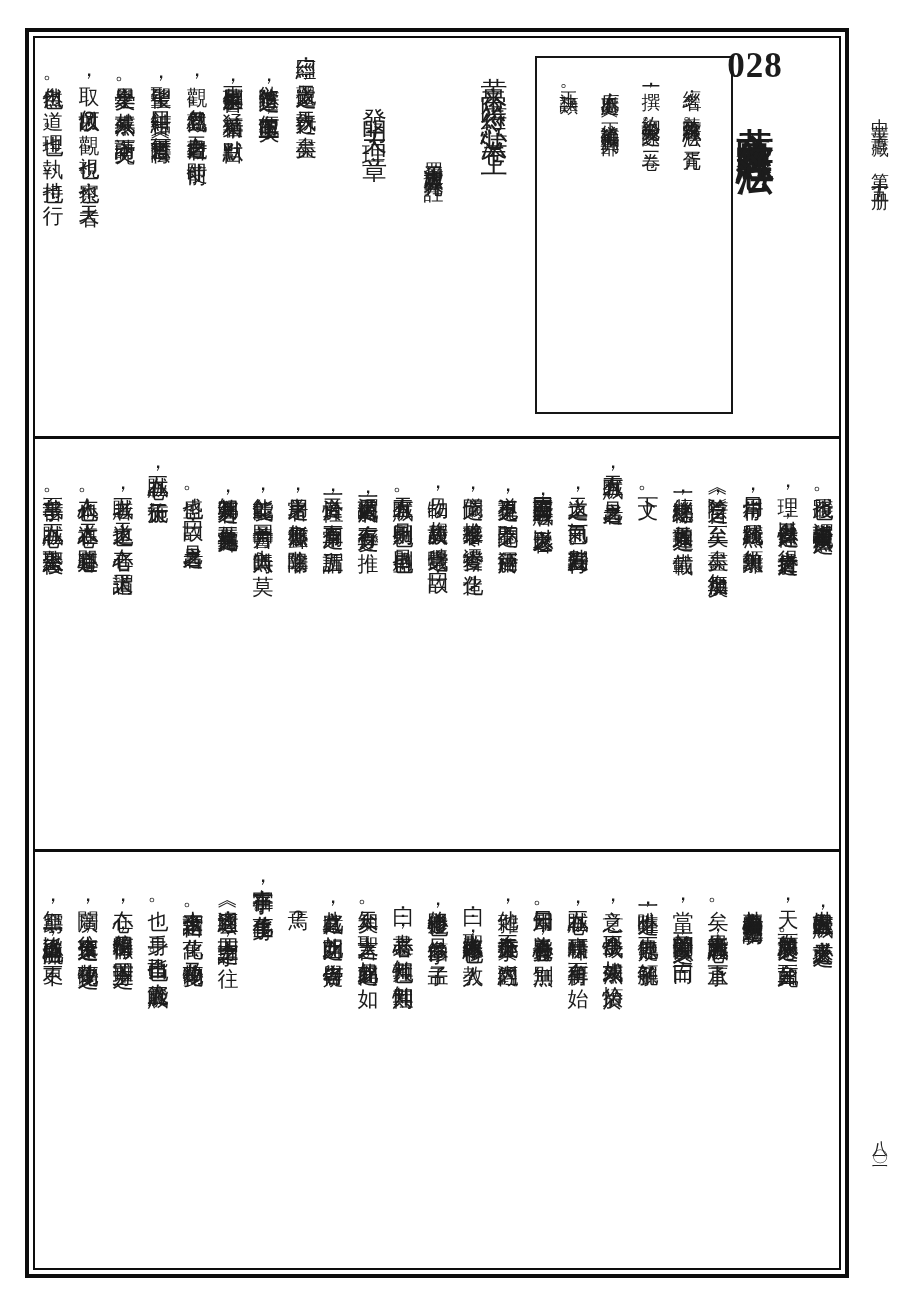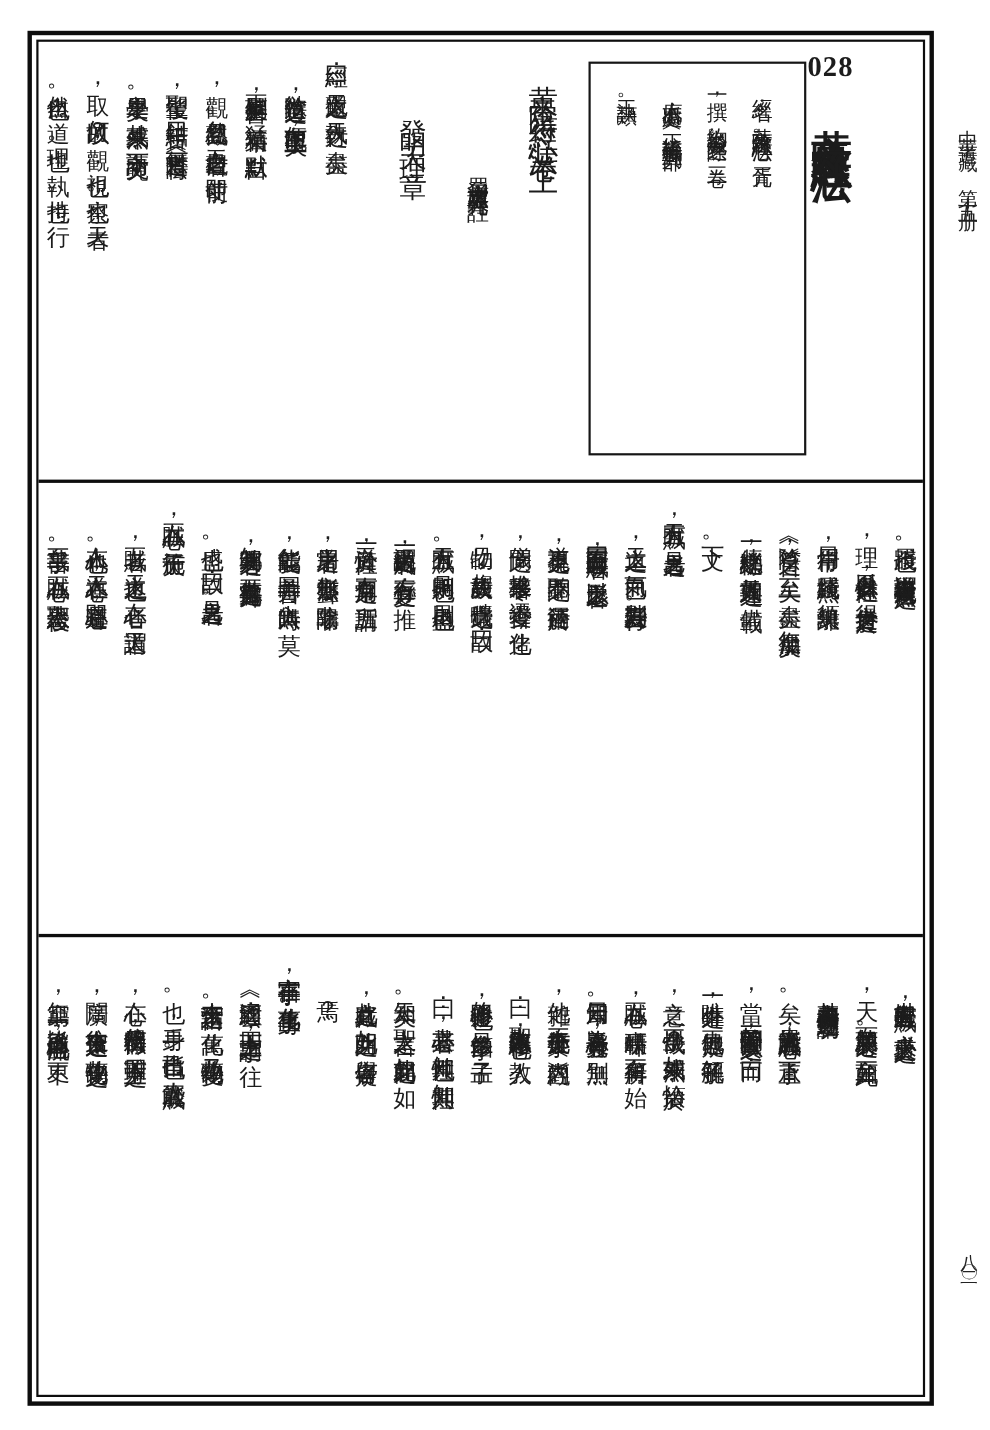--- a/index.html
+++ b/index.html
@@ -62,21 +62,21 @@
   .k-juan-title{font-size:27px;line-height:50px !important;letter-spacing:9px;padding-top:12px;margin-left:14px;}
   .k-author{font-size:20px;line-height:42px !important;padding-top:102px;margin-left:16px;letter-spacing:2px;}
   .k-chapter{font-size:25px;line-height:46px !important;letter-spacing:12px;padding-top:44px;margin-left:26px;}
 
   
   .main-title-block{
     position:absolute;top:8px;right:54px;width:60px;
     text-align:center;
   }
   .title-number{
-    font-size:26px;font-weight:700;letter-spacing:1px;
+    font-size:35px;font-weight:700;letter-spacing:1px;
     font-family:"Liberation Serif","DejaVu Serif",serif;
     text-align:center;
   }
   .title-vertical{
     margin:12px auto 0;
     writing-mode:vertical-rl;
     -webkit-text-orientation:upright;text-orientation:upright;
     font-size:37px;font-weight:900;letter-spacing:5px;
     line-height:1;
   }

